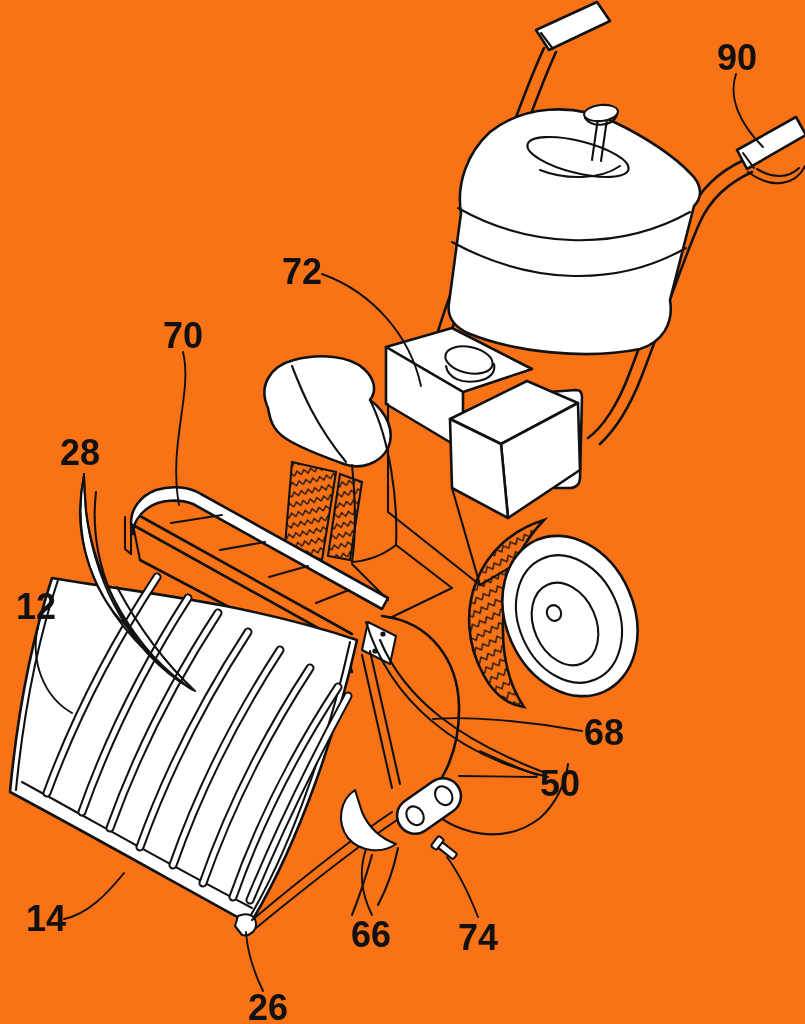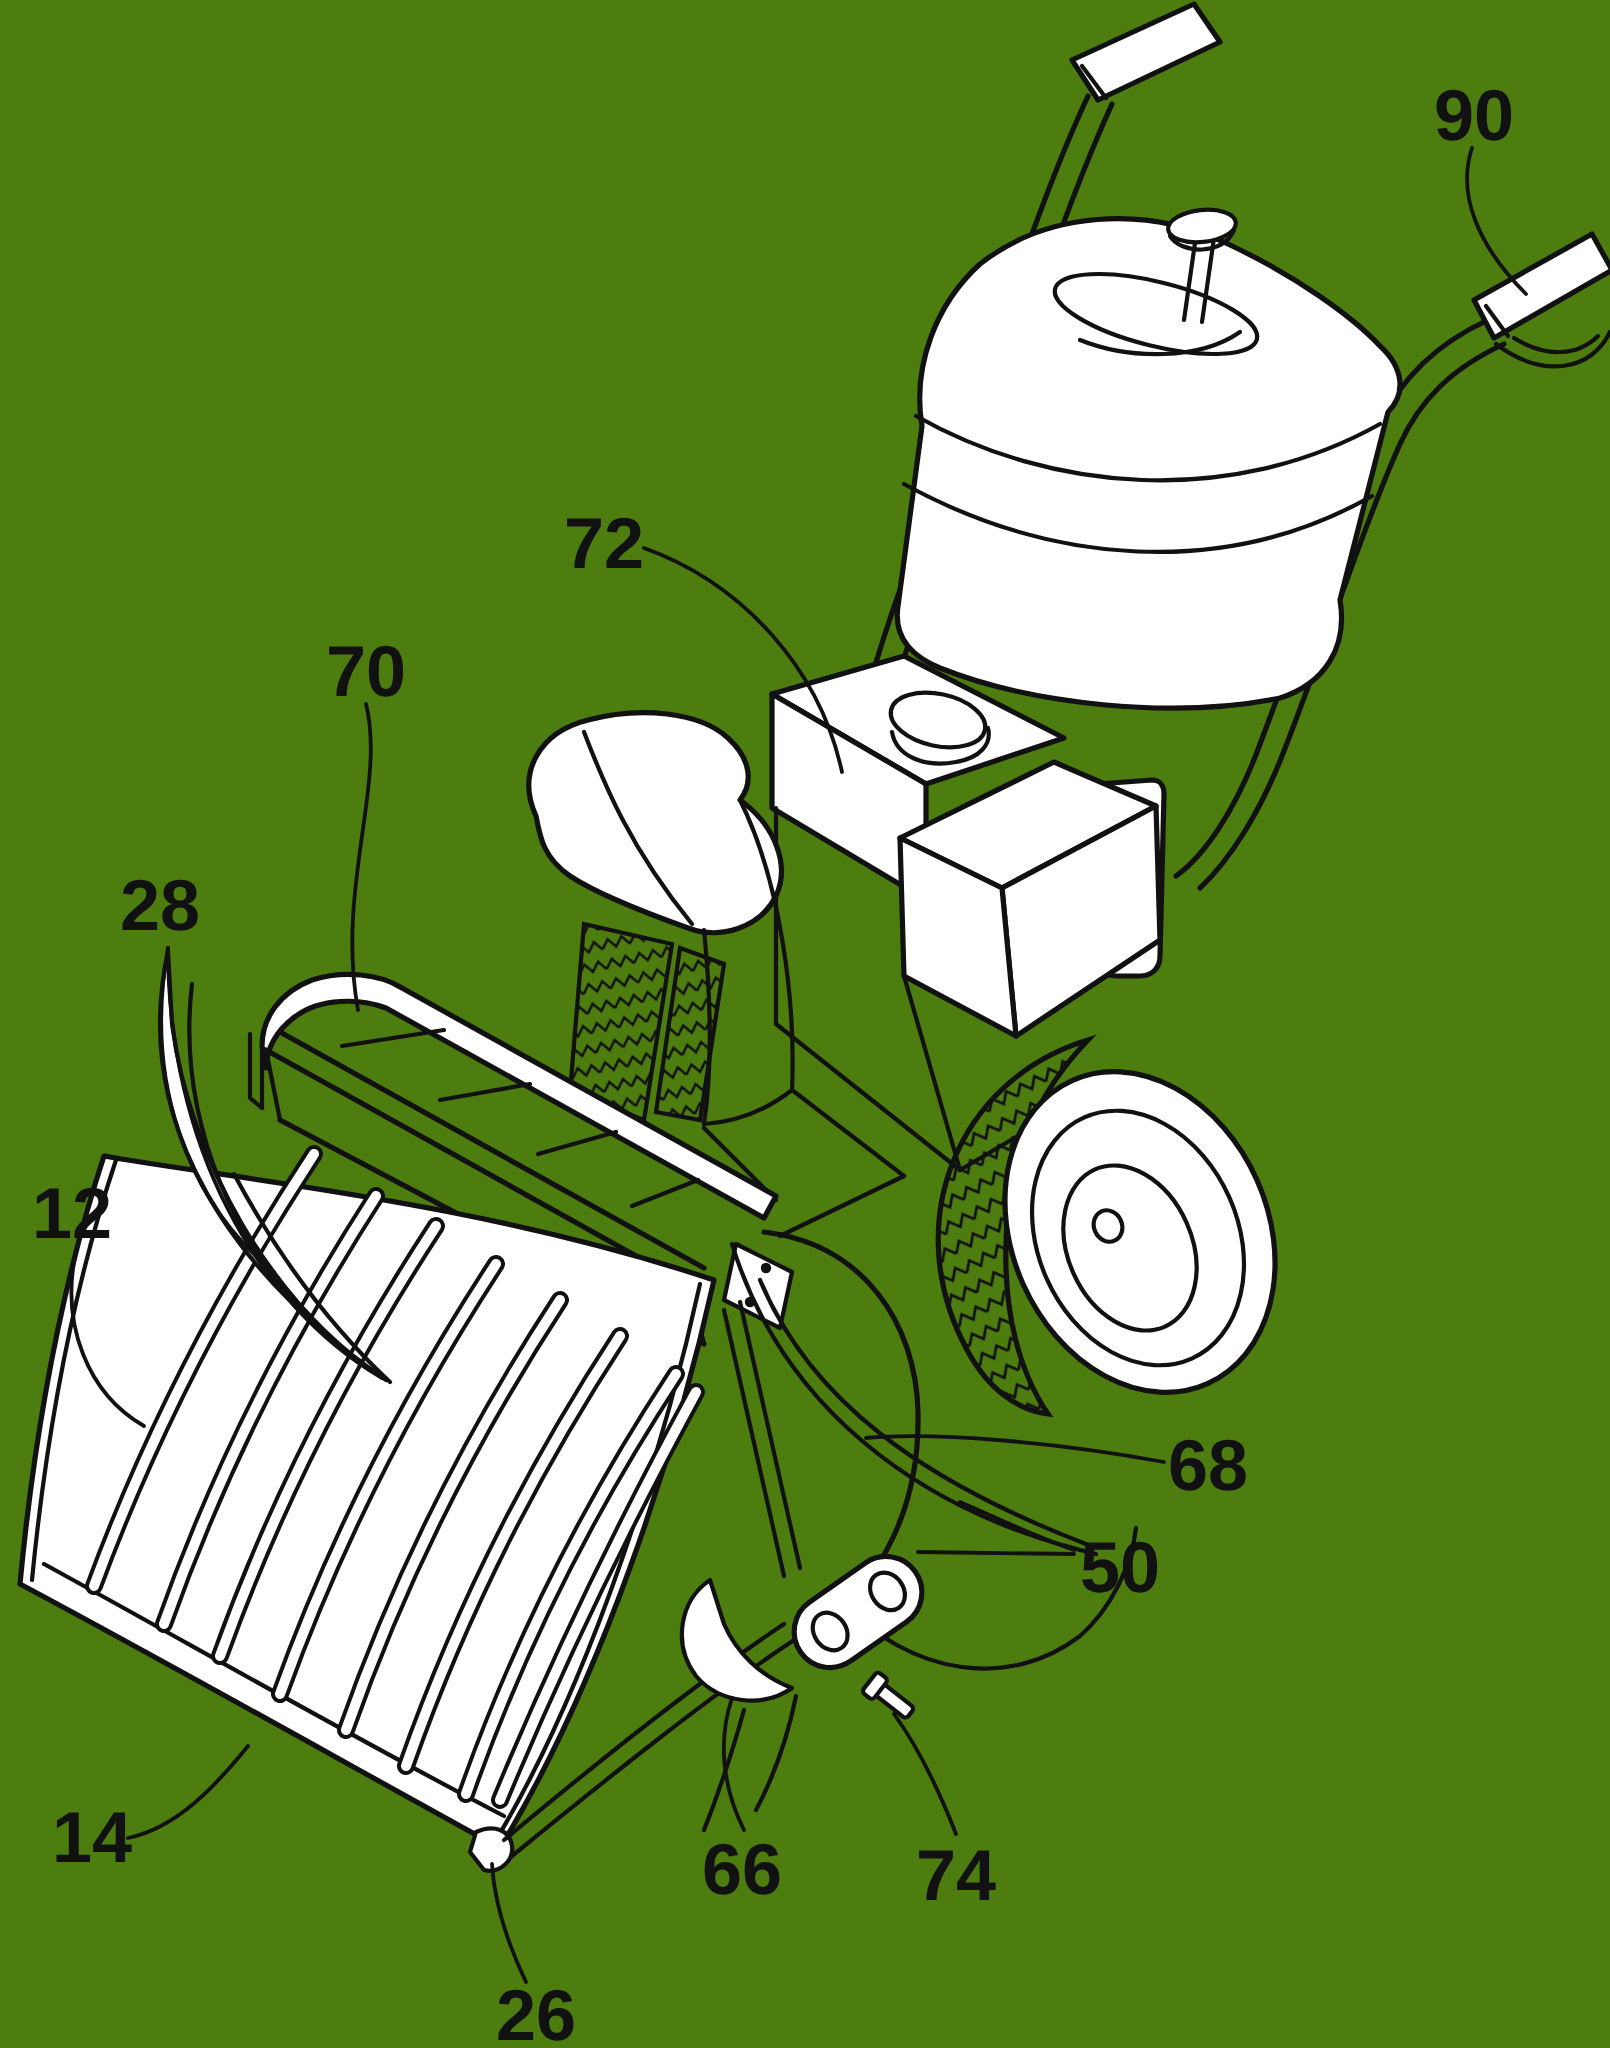--- a/index.html
+++ b/index.html
@@ -1,16 +1,16 @@
 <!DOCTYPE html>
 <html><head>
 <meta charset="utf-8">
 <style>
   html,body{margin:0;padding:0;background:#ffffff;}
-  .stage{width:805px;height:1024px;position:relative;background:#4d7c0f;overflow:hidden;}
+  .stage{width:805px;height:1024px;position:relative;background:#f97316;overflow:hidden;}
   svg{display:block;}
   .ln{fill:none;stroke:#111;stroke-width:2.6;stroke-linecap:round;stroke-linejoin:round;}
   .ln2{fill:none;stroke:#111;stroke-width:2.1;stroke-linecap:round;stroke-linejoin:round;}
   .wh{fill:#fff;stroke:#111;stroke-width:2.6;stroke-linecap:round;stroke-linejoin:round;}
   .wh2{fill:#fff;stroke:#111;stroke-width:2.1;stroke-linecap:round;stroke-linejoin:round;}
   .leader{fill:none;stroke:#111;stroke-width:1.9;stroke-linecap:round;}
   .ref{font-family:"Liberation Sans","DejaVu Sans",sans-serif;font-weight:700;font-size:36px;fill:#111;}
 </style>
 </head>
 <body>

